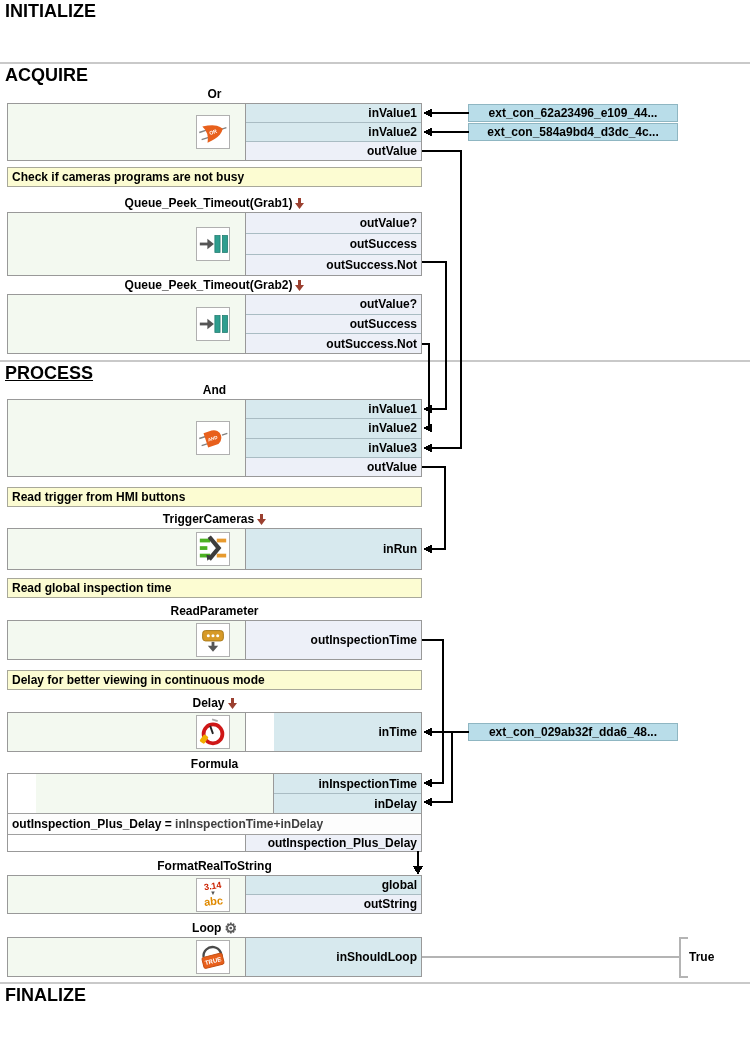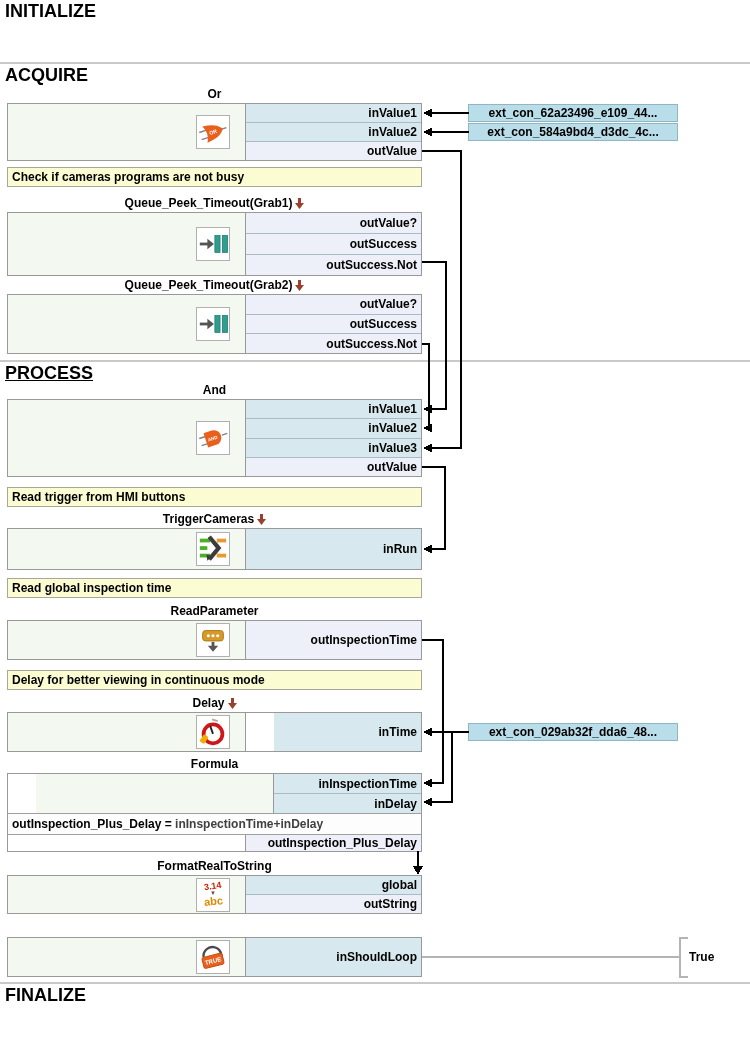--- a/index.html
+++ b/index.html
@@ -273,20 +273,24 @@
         <span class="fabc">abc</span>
       </div>
     </div>
     <div class="ports">
       <div class="port in">global</div>
       <div class="port out">outString</div>
     </div>
   </div>
 
   <div class="block" id="b-loop">
+    <div class="btitle">
+      <span>Loop</span>
+      <span class="gear">⚙</span>
+    </div>
     <div class="body">
       <div class="iconbox">
         <svg width="34" height="34" viewBox="0 0 34 34">
           <path d="M7,17 A9.5,9.5 0 1 1 25,20" fill="none" stroke="#4a4a4a" stroke-width="2.5"></path>
           <path d="M22,17.5 L28.5,20.5 L23,24.5 z" fill="#4a4a4a"></path>
           <g transform="rotate(-14 17 21)">
             <rect x="6" y="15" width="22" height="12" rx="2" fill="#e8601c" stroke="#c44e12"></rect>
             <text x="17" y="23.5" text-anchor="middle" font-size="6.5" font-weight="bold" fill="#fff">TRUE</text>
           </g>
         </svg>

